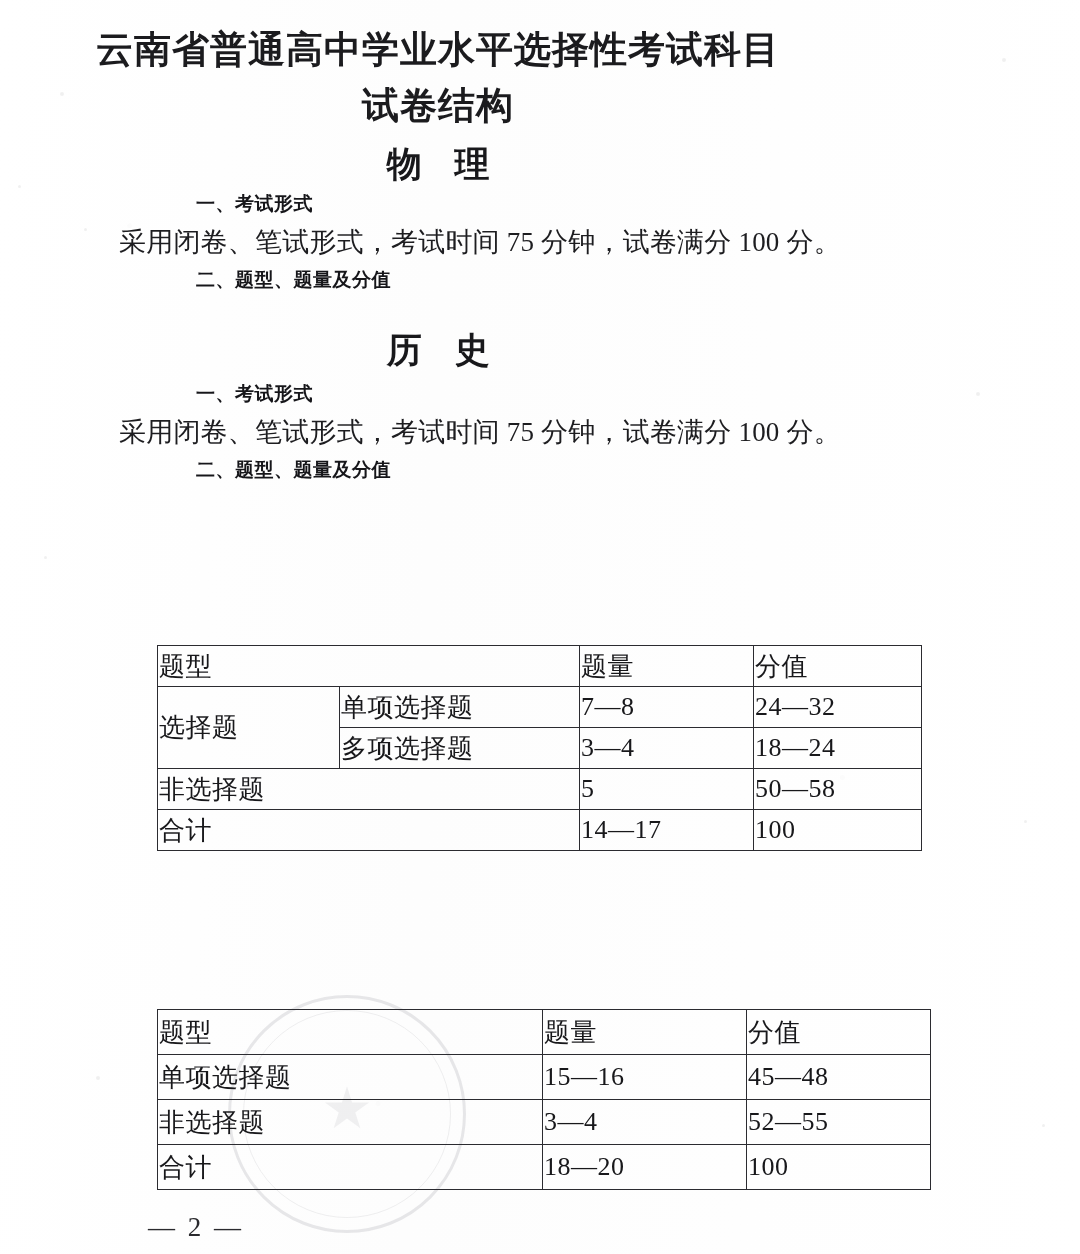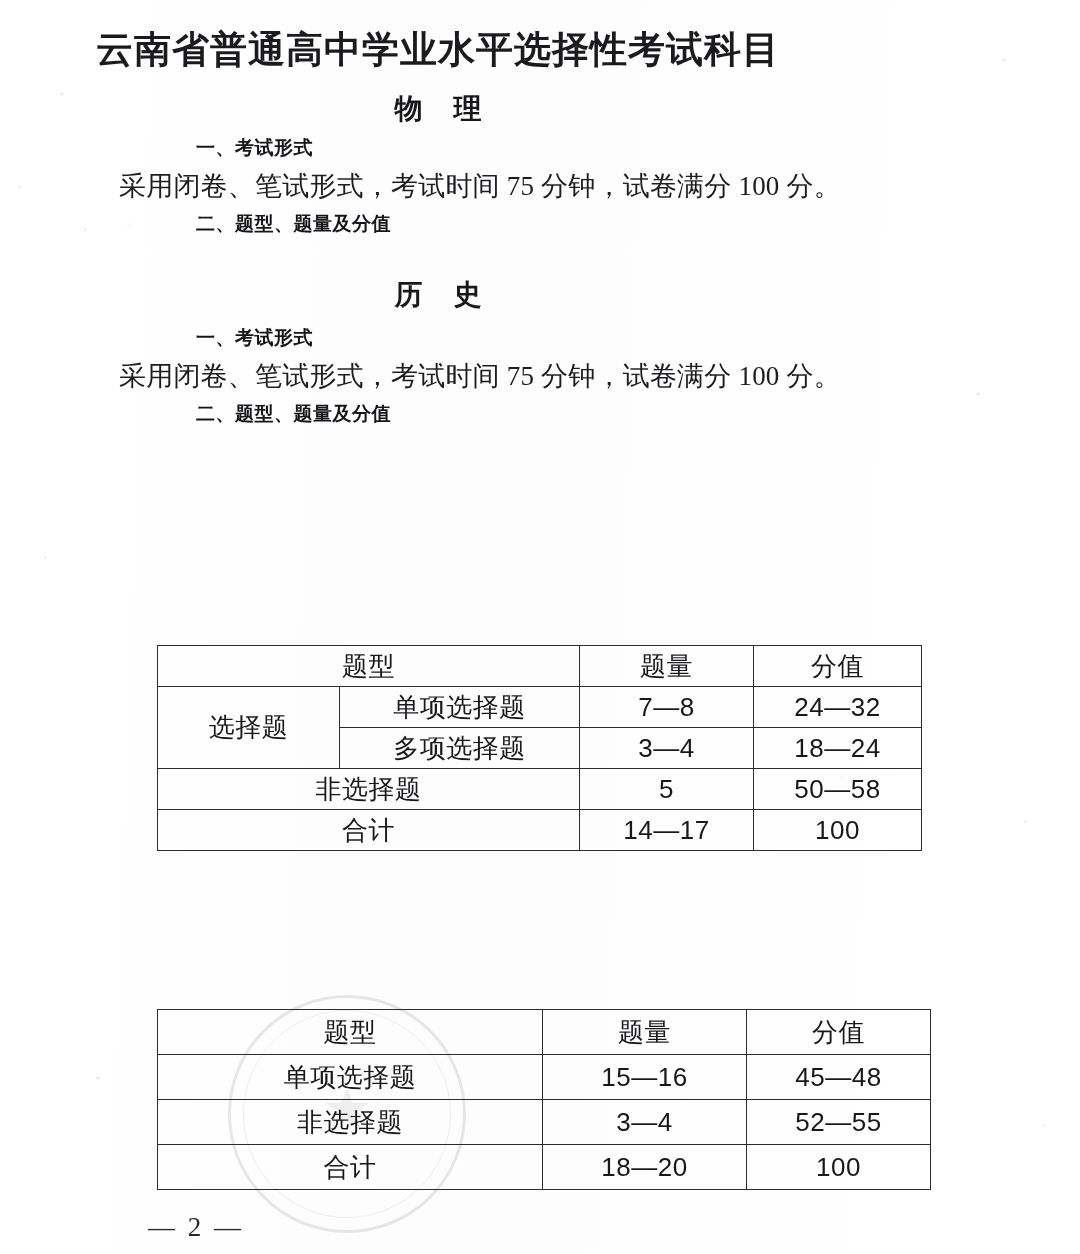--- a/index.html
+++ b/index.html
@@ -93,21 +93,21 @@
     text-align: justify;
     text-justify: inter-ideograph;
     text-indent: 2em;
     letter-spacing: 0.2px;
     color: #1d1d20;
   }
 
   .subject-title {
     text-align: center;
     font-weight: bold;
-    font-size: 28px;
+    font-size: 35px;
     line-height: 38px;
     letter-spacing: 12px;
     text-indent: 12px;
     margin: 12px 0 2px 0;
     color: #18181b;
   }
   .subject-title.second {
     margin-top: 34px;
     margin-bottom: 6px;
   }
@@ -132,24 +132,24 @@
 
   
   table.struct {
     border-collapse: collapse;
     table-layout: fixed;
     font-size: 26px;
     color: #18181b;
   }
   table.struct td {
     border: 1.6px solid #2b2b30;
-    text-align: center;
+    text-align: left;
     vertical-align: middle;
     letter-spacing: 0.5px;
-    font-family: Liberation Sans, sans-serif;
+    font-family: Liberation Serif, serif;
   }
 
   .tbl-physics {
     position: absolute;
     left: 157px;
     top: 645px;
     width: 764px;
   }
   .tbl-physics td { height: 38px; }
   .tbl-physics .c1 { width: 182px; }
@@ -193,20 +193,21 @@
 <div class="scan-speck" style="left:96px;  top:1076px;width:4px; height:4px;"></div>
 
 <div class="stamp">
   <div class="stamp-star"></div>
 </div>
 
 <div class="content">
 
   <h1 class="doc-title">
     <span class="t-line">云南省普通高中学业水平选择性考试科目</span>
+    <span class="t-line">试卷结构</span>
   </h1>
 
 
   <div class="subject-title">物 理</div>
   <div class="sec-head">一、考试形式</div>
   <div class="sec-body">采用闭卷、笔试形式，考试时间 75 分钟，试卷满分 100 分。</div>
   <div class="sec-head">二、题型、题量及分值</div>
 
   <div class="subject-title second">历 史</div>
   <div class="sec-head">一、考试形式</div>

